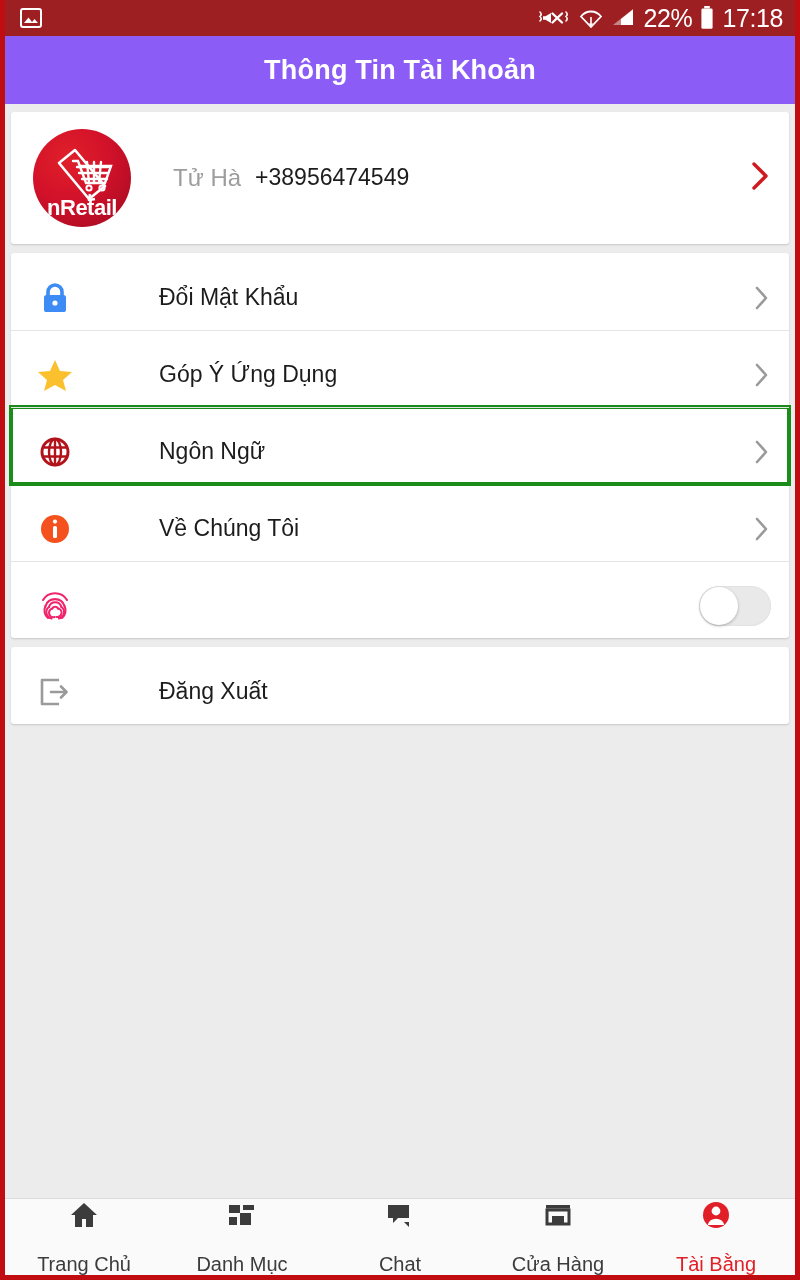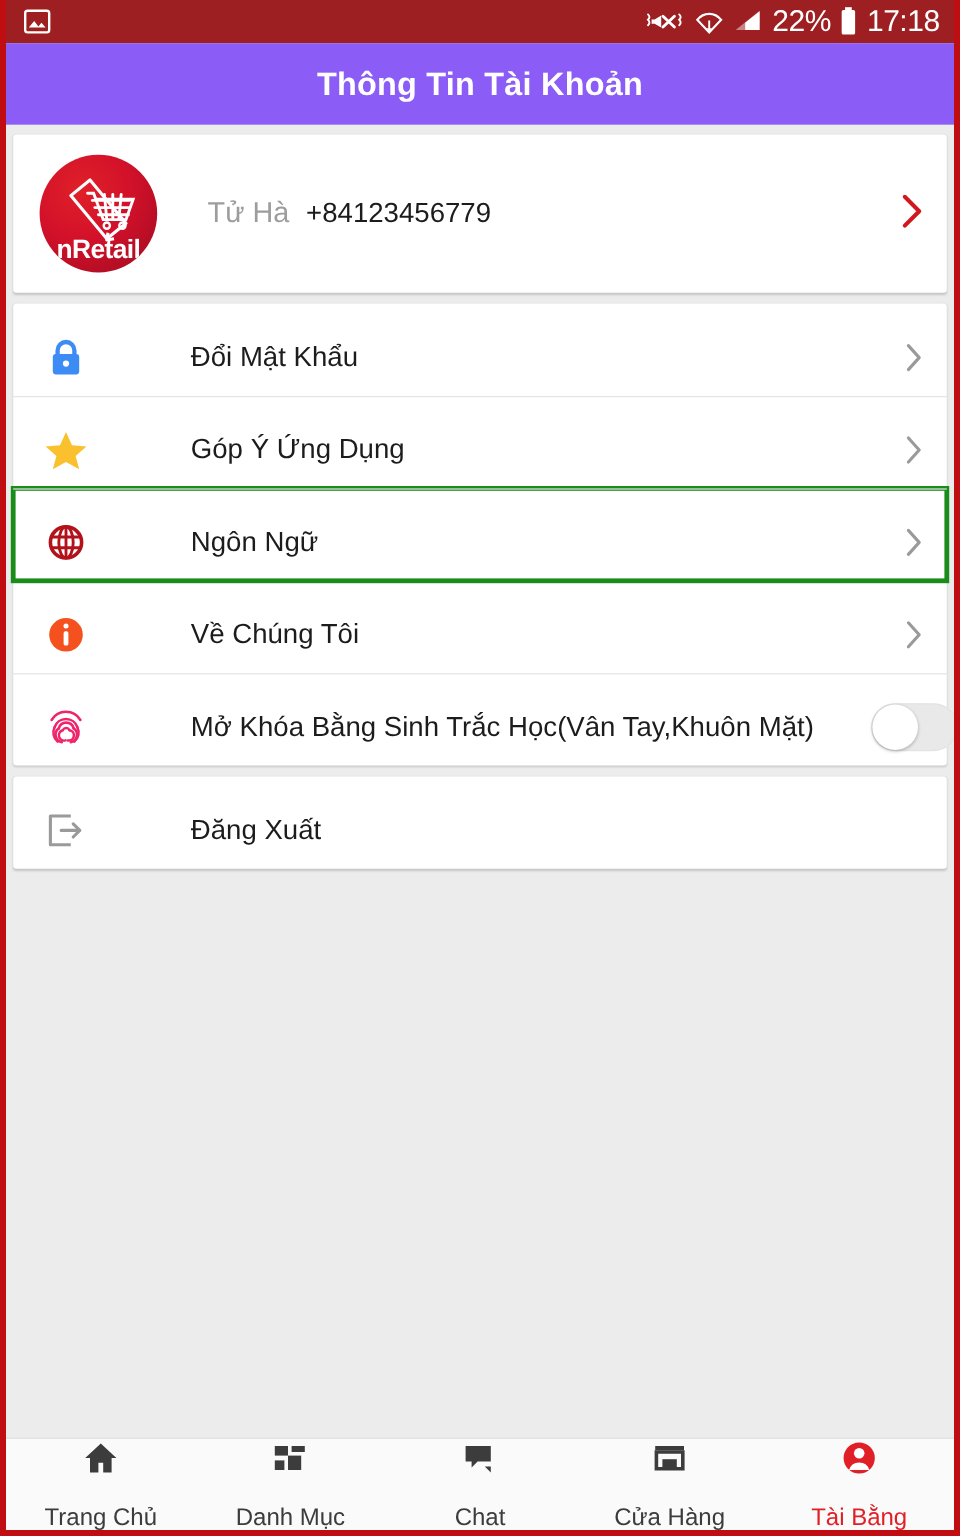--- a/index.html
+++ b/index.html
@@ -287,21 +287,21 @@
               <path d="M61 33 l0 21"></path>
               <path d="M68 33 l-2 21"></path>
             </g>
             <circle cx="56" cy="59" r="2.6" fill="none" stroke="#ffffff" stroke-width="2"></circle>
             <circle cx="69" cy="59" r="2.6" fill="none" stroke="#ffffff" stroke-width="2"></circle>
           </svg>
           <div class="brand">nRetail</div>
         </div>
         <div class="profile-text">
           <div class="profile-name">Tử Hà</div>
-          <div class="profile-phone">+84123456779</div>
+          <div class="profile-phone">+38956474549</div>
         </div>
         <span class="chev">
           <svg width="22" height="32" viewBox="0 0 22 32">
             <path d="M5 4 L17 16 L5 28" fill="none" stroke="#d0191f" stroke-width="3.4" stroke-linecap="round" stroke-linejoin="round"></path>
           </svg>
         </span>
       </div>
     </div>
 
     <div class="card">
@@ -378,21 +378,20 @@
               <path d="M24.5 19 A10 10 0 0 1 22 31"></path>
               <path d="M9 20 A6.4 6.4 0 0 1 21.4 20"></path>
               <path d="M9 20 A6.4 6.4 0 0 0 11.5 31.5"></path>
               <path d="M21.4 20 A6.4 6.4 0 0 1 19 31.5"></path>
               <path d="M12.3 21.5 A3.2 3.2 0 0 1 18 21.5"></path>
               <path d="M12.3 21.5 A3.2 3.2 0 0 0 14.6 30"></path>
               <path d="M18 21.5 A3.2 3.2 0 0 1 16.5 30"></path>
             </g>
           </svg>
         </span>
-        <span class="label">Mở Khóa Bằng Sinh Trắc Học(Vân Tay,Khuôn Mặt)</span>
         <span class="trail">
           <span class="toggle">
             <span class="knob"></span>
           </span>
         </span>
       </div>
     </div>
 
     <div class="card">
       <div class="row">

